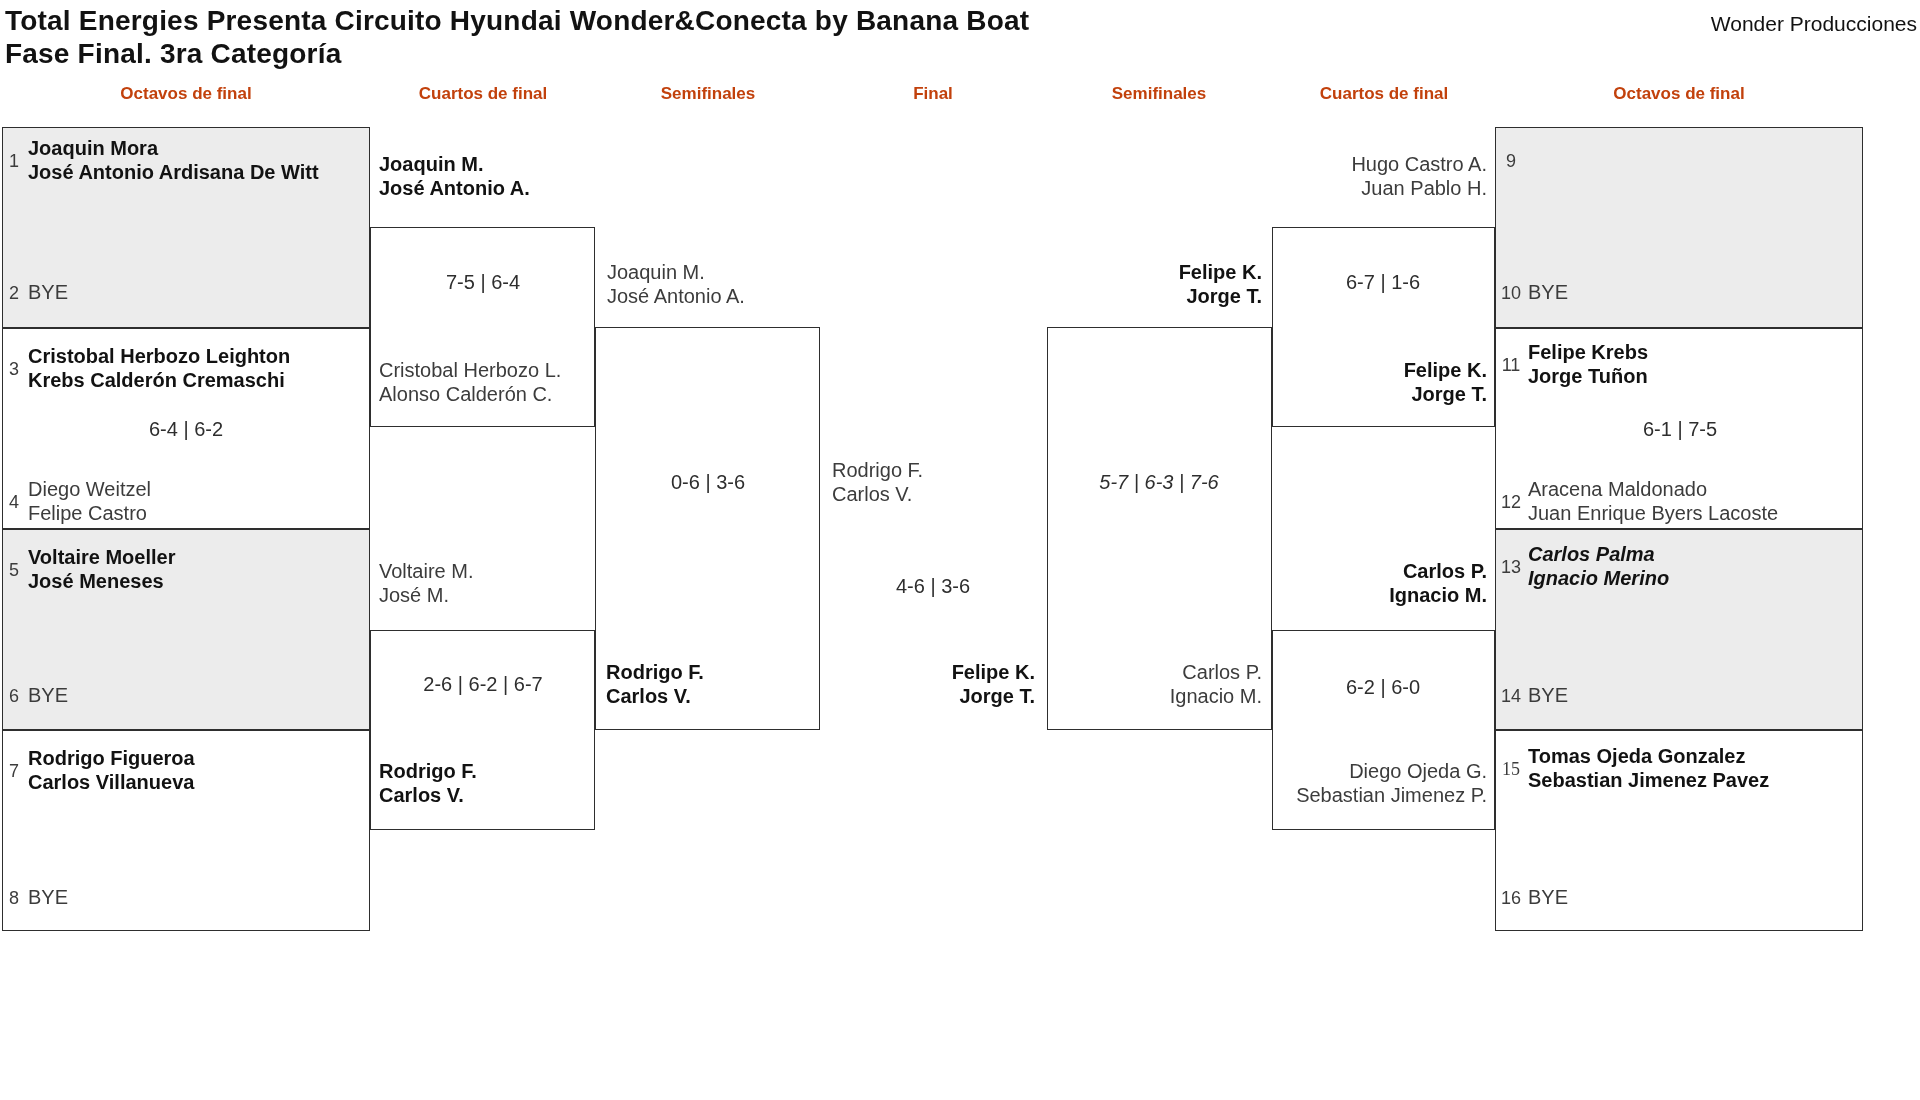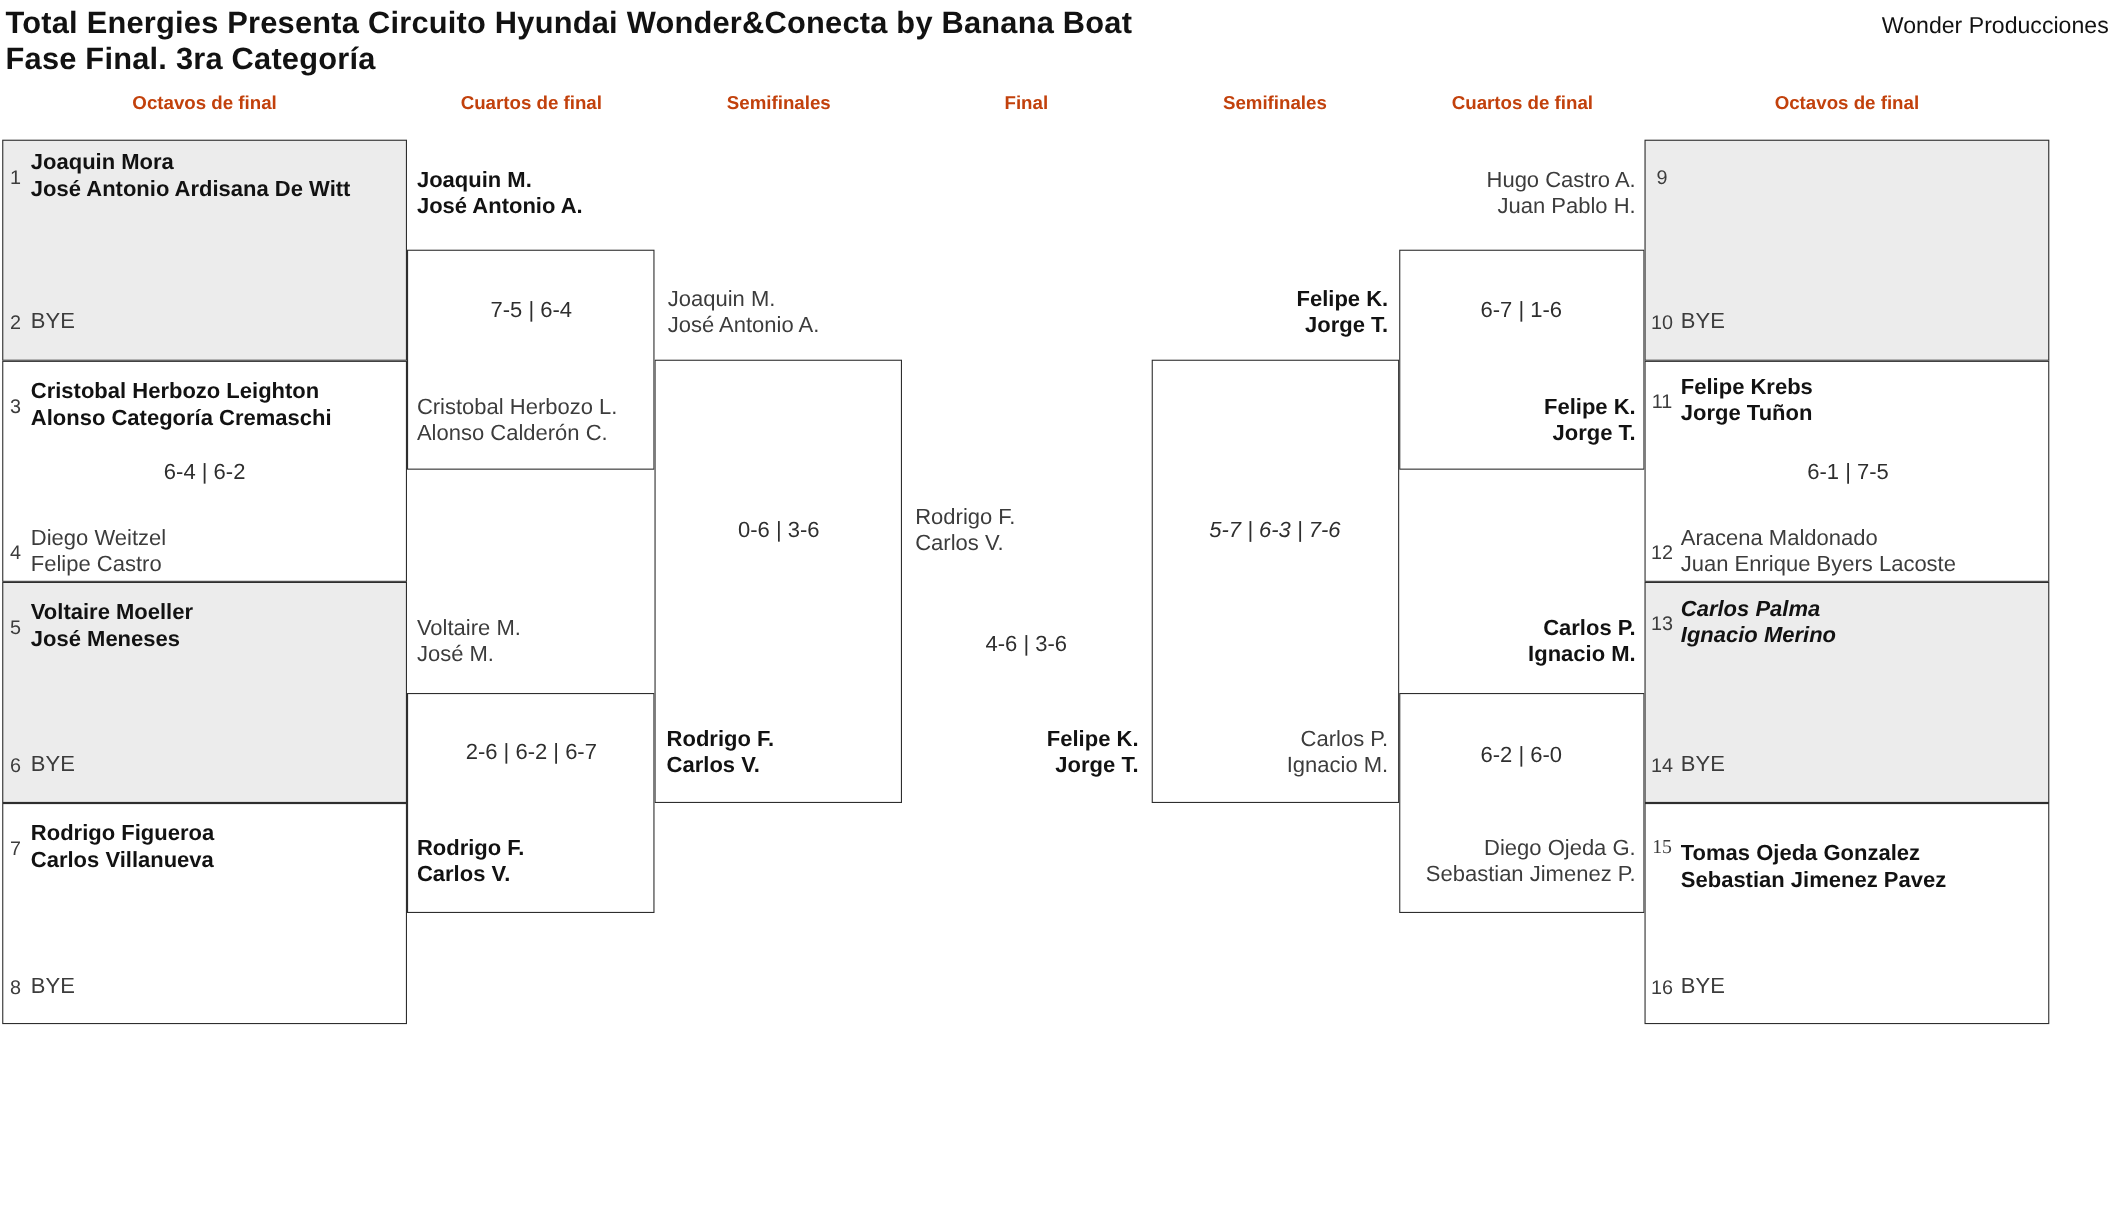--- a/index.html
+++ b/index.html
@@ -71,21 +71,21 @@
       <div>Joaquin Mora</div>
       <div>José Antonio Ardisana De Witt</div>
     </div>
     <div class="seed" style="left: 4px; width: 20px; top: 150px;">1</div>
     <div class="entry" style="left: 28px; top: 281px;">
       <div>BYE</div>
     </div>
     <div class="seed" style="left: 4px; width: 20px; top: 282px;">2</div>
     <div class="entry bold" style="left: 28px; top: 345px;">
       <div>Cristobal Herbozo Leighton</div>
-      <div>Alonso Categoría Cremaschi</div>
+      <div>Krebs Calderón Cremaschi</div>
     </div>
     <div class="seed" style="left: 4px; width: 20px; top: 358px;">3</div>
     <div class="entry" style="left: 28px; top: 478px;">
       <div>Diego Weitzel</div>
       <div>Felipe Castro</div>
     </div>
     <div class="seed" style="left: 4px; width: 20px; top: 491px;">4</div>
     <div class="entry bold" style="left: 28px; top: 546px;">
       <div>Voltaire Moeller</div>
       <div>José Meneses</div>
@@ -121,21 +121,21 @@
     <div class="seed" style="left: 1498px; width: 26px; top: 491px;">12</div>
     <div class="entry bold" style="left: 1528px; top: 543px; font-style: italic;">
       <div>Carlos Palma</div>
       <div>Ignacio Merino</div>
     </div>
     <div class="seed" style="left: 1498px; width: 26px; top: 556px;">13</div>
     <div class="entry" style="left: 1528px; top: 684px;">
       <div>BYE</div>
     </div>
     <div class="seed" style="left: 1498px; width: 26px; top: 685px;">14</div>
-    <div class="entry bold" style="left: 1528px; top: 745px; margin-top: 20px;">
+    <div class="entry bold" style="left: 1528px; top: 745px;">
       <div>Tomas Ojeda Gonzalez</div>
       <div>Sebastian Jimenez Pavez</div>
     </div>
     <div class="seed" style="left: 1498px; width: 26px; top: 758px; font-family: Liberation Serif, serif;">15</div>
     <div class="entry" style="left: 1528px; top: 886px;">
       <div>BYE</div>
     </div>
     <div class="seed" style="left: 1498px; width: 26px; top: 887px;">16</div>
     <div class="entry bold" style="left: 379px; top: 153px;">
       <div>Joaquin M.</div>

